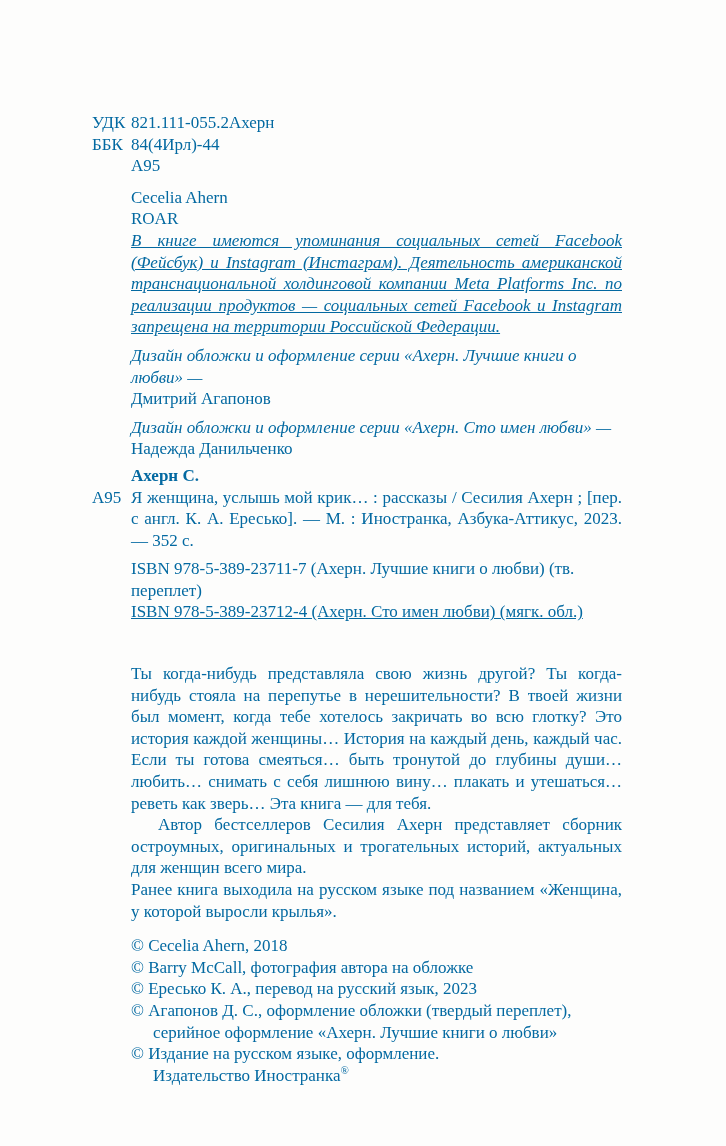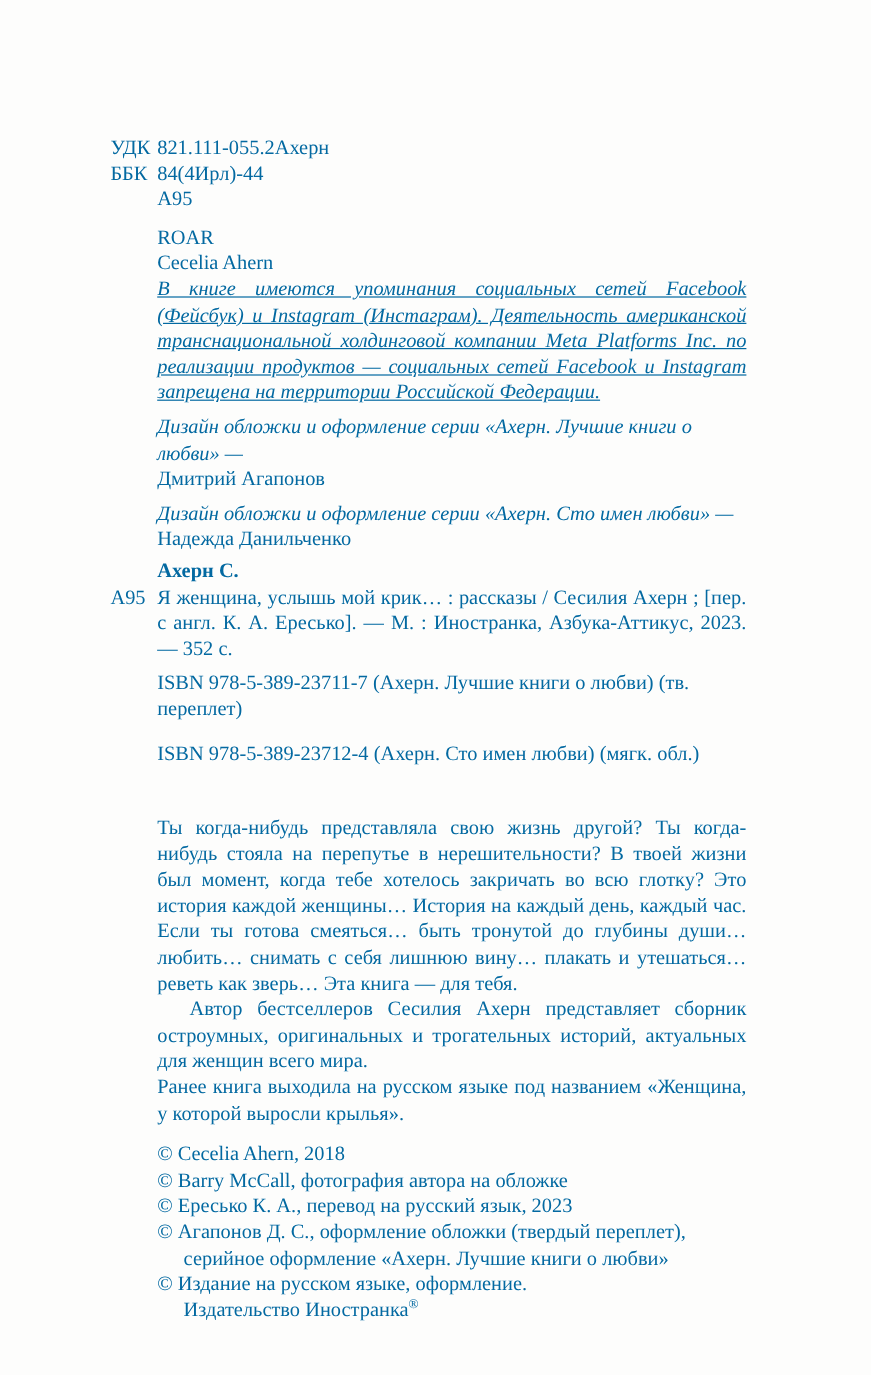--- a/index.html
+++ b/index.html
@@ -29,21 +29,21 @@
 
   .legal{margin-top:9px;text-decoration:underline;}
 
   .credit{margin-top:7px;}
   .credit-name{display:block;}
 
   .catalog{margin-top:5px;}
   .catalog-entry-wrap{position:relative;}
   .catalog-code{position:absolute;left:-39px;top:0;}
   .isbn{margin-top:7px;}
-  .isbn + .isbn{margin-top:16px;}
+  .isbn + .isbn{margin-top:0;text-decoration:underline;}
 
   .annotation{margin-top:40px;}
   .indent{text-indent:27px;}
 
   .prev-edition{margin-top:22px;}
 
   .copyrights{margin-top:13px;}
   .c-line{padding-left:22px;text-indent:-22px;}
   .pub-line{padding-left:22px;}
   sup{font-size:11px;line-height:0;}
@@ -57,22 +57,22 @@
     <div class="hang-row">
       <span class="hang-label">УДК</span><span>821.111-055.2Ахерн</span>
     </div>
     <div class="hang-row">
       <span class="hang-label">ББК</span><span>84(4Ирл)-44</span>
     </div>
     <div>А95</div>
   </div>
 
   <div class="original-block">
+    <div>Cecelia Ahern</div>
     <div>ROAR</div>
-    <div>Cecelia Ahern</div>
   </div>
 
   <p class="legal italic justified">В книге имеются упоминания социальных сетей Facebook (Фейсбук) и Instagram (Инстаграм). Деятельность американской транснациональной холдинговой компании Meta Platforms Inc. по реализации продуктов — социальных сетей Facebook и Instagram запрещена на территории Российской Федерации.</p>
 
   <div class="credit">
     <span class="italic">Дизайн обложки и оформление серии «Ахерн. Лучшие книги о любви»  —</span>
     <span class="credit-name">Дмитрий Агапонов</span>
   </div>
   <div class="credit">
     <span class="italic">Дизайн обложки и оформление серии «Ахерн. Сто имен любви» —</span>

